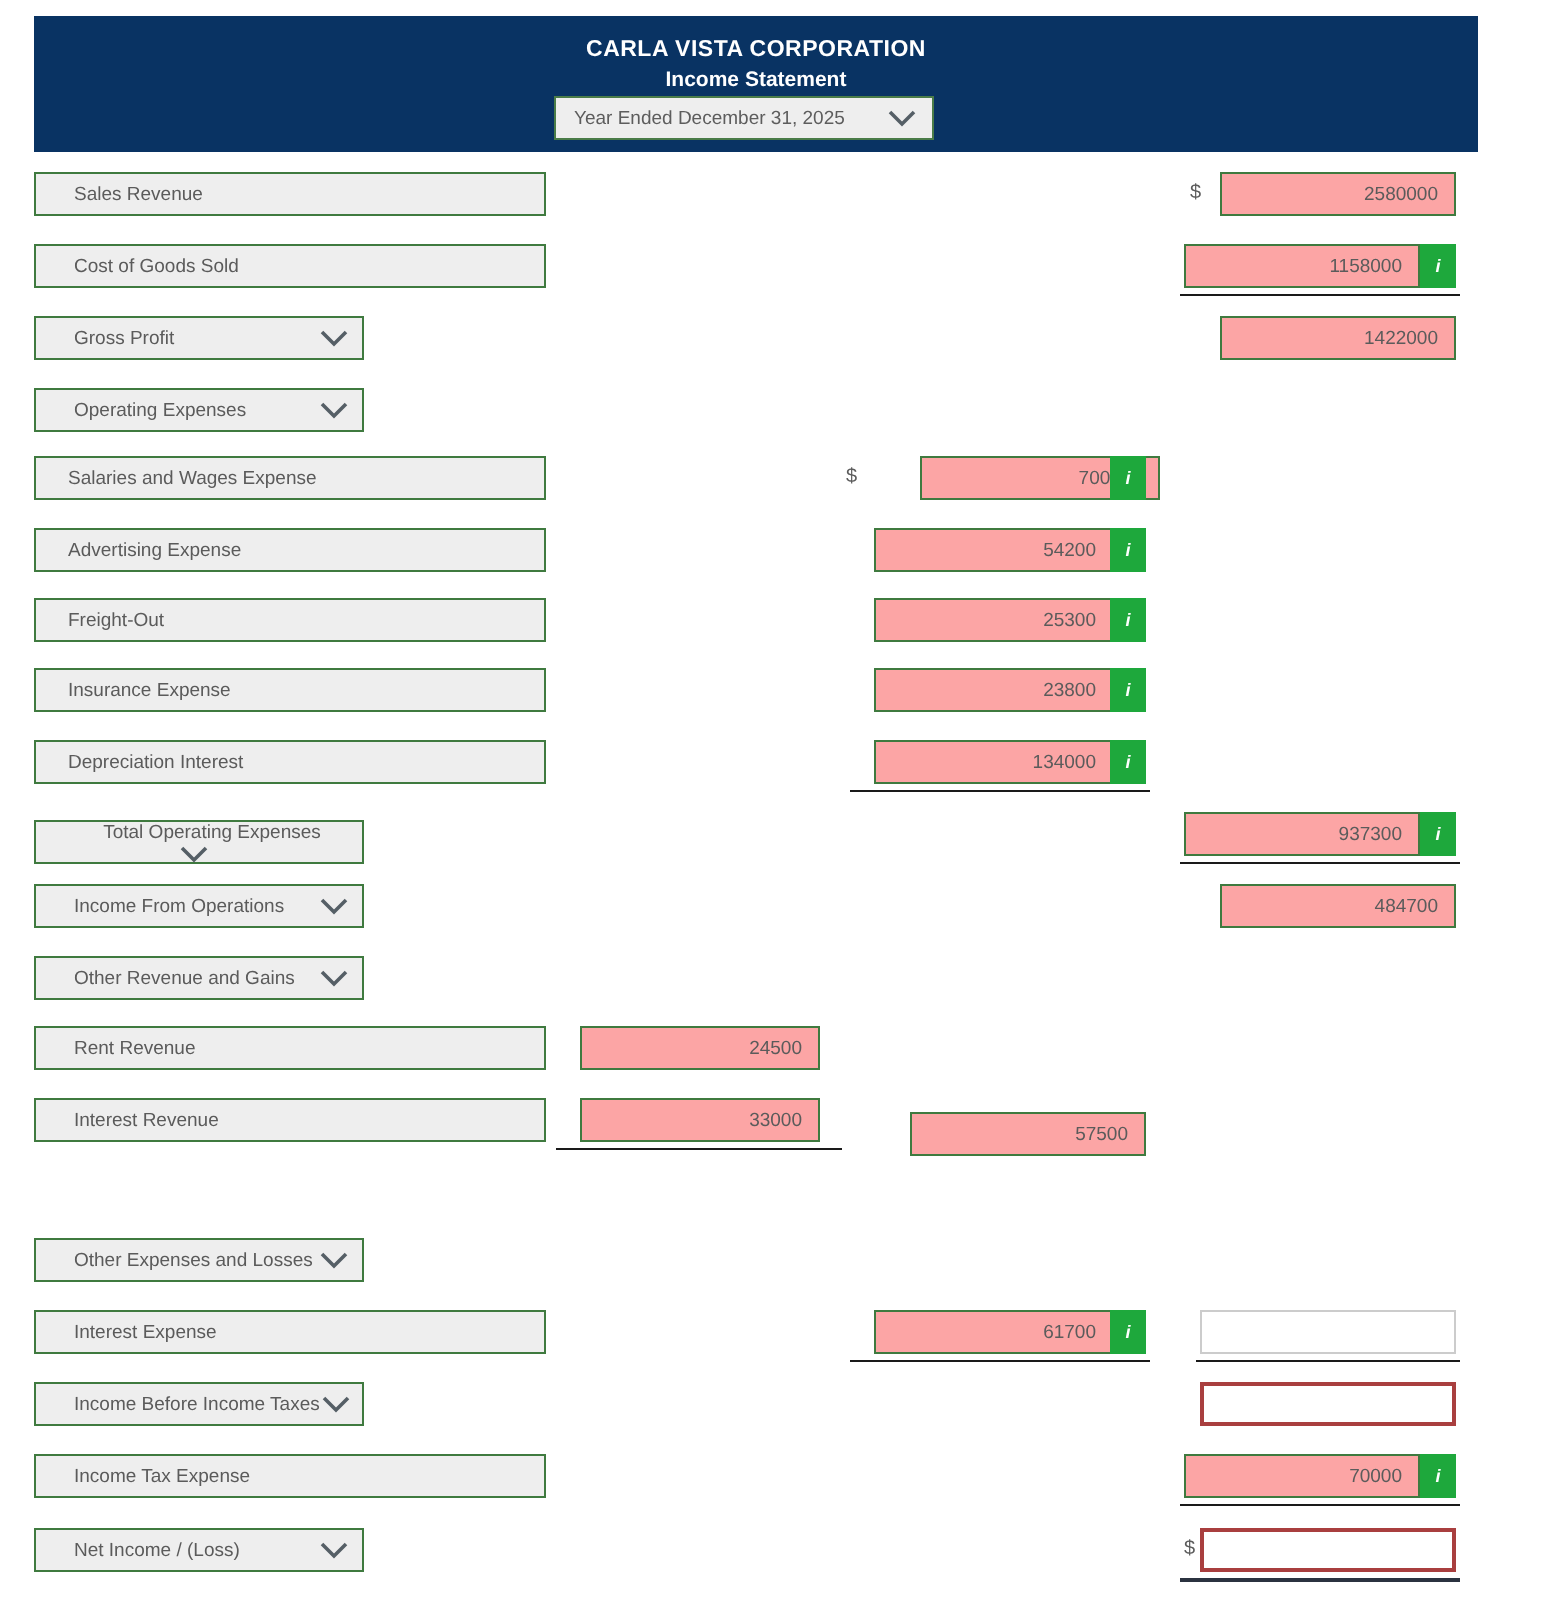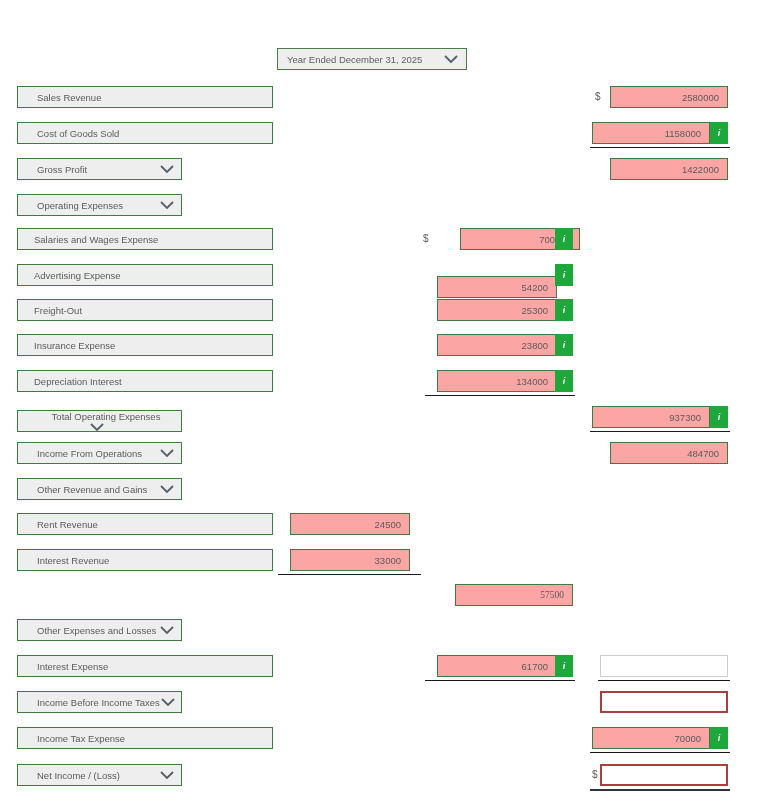--- a/index.html
+++ b/index.html
@@ -134,20 +134,24 @@
     height: 0;
     border-top: 1.5px solid #1a1a1a;
   }
   .rule.thick { border-top: 2.5px solid #2b3340; }
 </style>
 </head>
 <body>
 
 <div id="page">
 
+  <div class="banner">
+    <div class="banner-title">CARLA VISTA CORPORATION</div>
+    <div class="banner-sub">Income Statement</div>
+  </div>
 
   <div class="period-select">
     <span class="ptxt">Year Ended December 31, 2025</span>
     <span class="chev">
       <svg viewBox="0 0 16 10" width="16" height="10">
           <path d="M2 2 L8 8 L14 2" fill="none" stroke="#555f66" stroke-width="1.8"></path>
         </svg>
     </span>
   </div>
 
@@ -182,21 +186,21 @@
       </div>
       <div class="lbl wide indent" style="top: 228px;">
         <span class="txt">Salaries and Wages Expense</span>
       </div>
       <div class="val col-mid" style="top: 228px; margin-left: 23px;">700000</div>
       <div class="dollar" style="top: 233px; left: 423px;">$</div>
       <div class="badge" style="top: 228px; left: 555px;">i</div>
       <div class="lbl wide indent" style="top: 264px;">
         <span class="txt">Advertising Expense</span>
       </div>
-      <div class="val col-mid" style="top: 276px;">54200</div>
+      <div class="val col-mid" style="top: 264px;">54200</div>
       <div class="badge" style="top: 264px; left: 555px;">i</div>
       <div class="lbl wide indent" style="top: 299px;">
         <span class="txt">Freight-Out</span>
       </div>
       <div class="val col-mid" style="top: 299px;">25300</div>
       <div class="badge" style="top: 299px; left: 555px;">i</div>
       <div class="lbl wide indent" style="top: 334px;">
         <span class="txt">Insurance Expense</span>
       </div>
       <div class="val col-mid" style="top: 334px;">23800</div>
@@ -237,21 +241,21 @@
       </div>
       <div class="lbl wide" style="top: 513px;">
         <span class="txt">Rent Revenue</span>
       </div>
       <div class="val col-narrow" style="top: 513px;">24500</div>
       <div class="lbl wide" style="top: 549px;">
         <span class="txt">Interest Revenue</span>
       </div>
       <div class="val col-narrow" style="top: 549px;">33000</div>
       <div class="rule" style="left: 278px; width: 143px; top: 574px;"></div>
-      <div class="val col-mid2" style="top: 584px; font-family: Liberation Serif, serif;">57500</div>
+      <div class="val col-mid2" style="top: 556px;">57500</div>
       <div class="lbl sel" style="top: 619px;">
         <span class="txt">Other Expenses and Losses</span>
         <span class="chev">
           <svg viewBox="0 0 16 10" width="16" height="10">
             <path d="M2 2 L8 8 L14 2" fill="none" stroke="#555f66" stroke-width="1.8"></path>
           </svg>
         </span>
       </div>
       <div class="lbl wide" style="top: 655px;">
         <span class="txt">Interest Expense</span>

